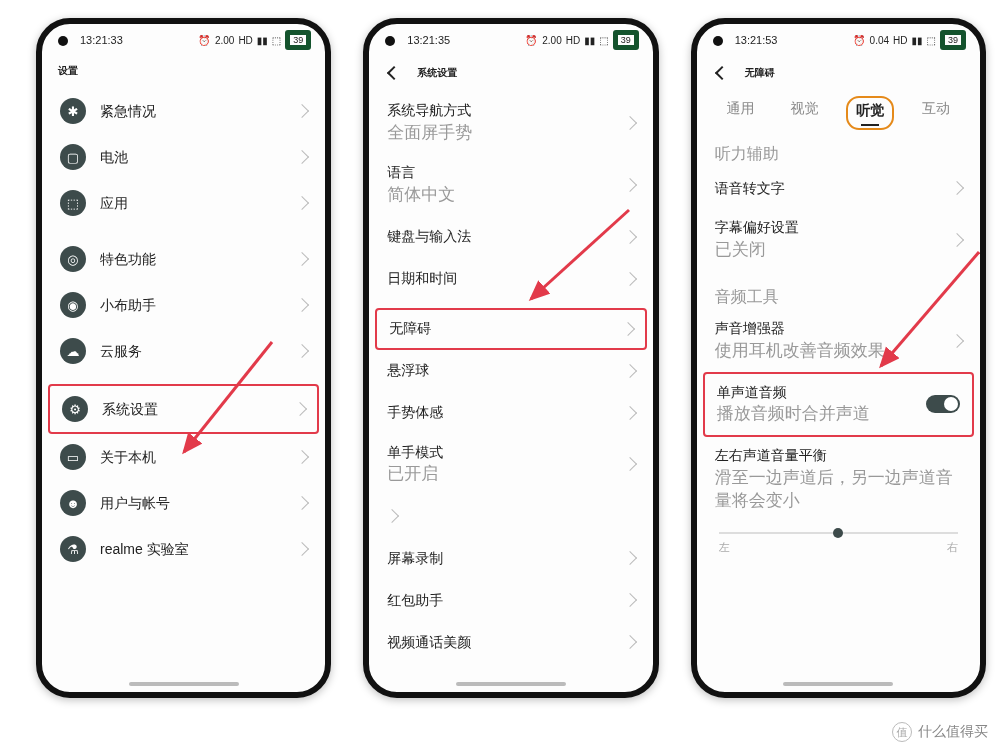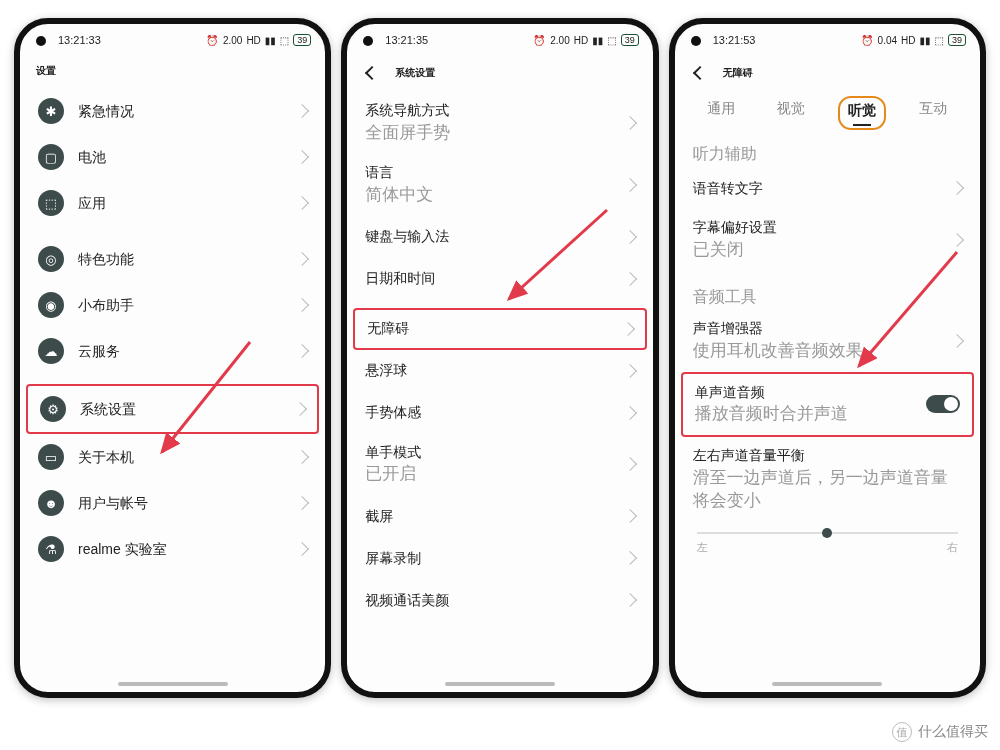--- a/index.html
+++ b/index.html
@@ -19,38 +19,39 @@
   }
   .phone {
     width: 360px;
     height: 680px;
     border: 6px solid #111;
     border-radius: 34px;
     background: #fdfdfd;
     position: relative;
     overflow: hidden;
     box-shadow: 0 2px 8px rgba(0,0,0,0.25);
+    margin-left: 22px;
   }
   .punch {
     position: absolute;
     top: 12px; left: 16px;
     width: 10px; height: 10px;
     background:#111; border-radius:50%;
   }
   .statusbar {
     height: 32px;
     display:flex; align-items:center; justify-content:space-between;
     padding: 0 14px; font-size:11px; color:#222; font-weight:500;
   }
   .statusbar .clock { margin-left: 24px; }
   .status-icons { display:flex; gap:4px; align-items:center; font-size:10px; color:#222;}
   .status-icons span { display:inline-block; }
   .battery {
     display:inline-flex; align-items:center; gap:2px;
-    border:1px solid #14532d; border-radius:3px; padding:0 3px; font-size:9px;
+    border:5px solid #14532d; border-radius:3px; padding:0 3px; font-size:9px;
   }
   .header {
     display:flex; align-items:center;
     padding: 8px 16px 10px 16px;
     font-size:10px; font-weight:600; color:#222;
     gap:14px;
   }
   .back { width:18px; height:18px; position:relative; }
   .back::before {
     content:""; position:absolute; left:4px; top:4px;
@@ -303,28 +304,31 @@
         <div class="chev"></div>
       </div>
       <div class="row">
         <div class="text">
             <div class="title">单手模式</div>
             <div class="sub">已开启</div>
           </div>
         <div class="chev"></div>
       </div>
       <div class="row">
-        <div class="text">
-            <div class="title">截屏</div>
-          </div>
         <div class="chev"></div>
       </div>
       <div class="row">
         <div class="text">
             <div class="title">屏幕录制</div>
+          </div>
+        <div class="chev"></div>
+      </div>
+      <div class="row">
+        <div class="text">
+            <div class="title">红包助手</div>
           </div>
         <div class="chev"></div>
       </div>
       <div class="row">
         <div class="text">
             <div class="title">视频通话美颜</div>
           </div>
         <div class="chev"></div>
       </div>
     </div>

